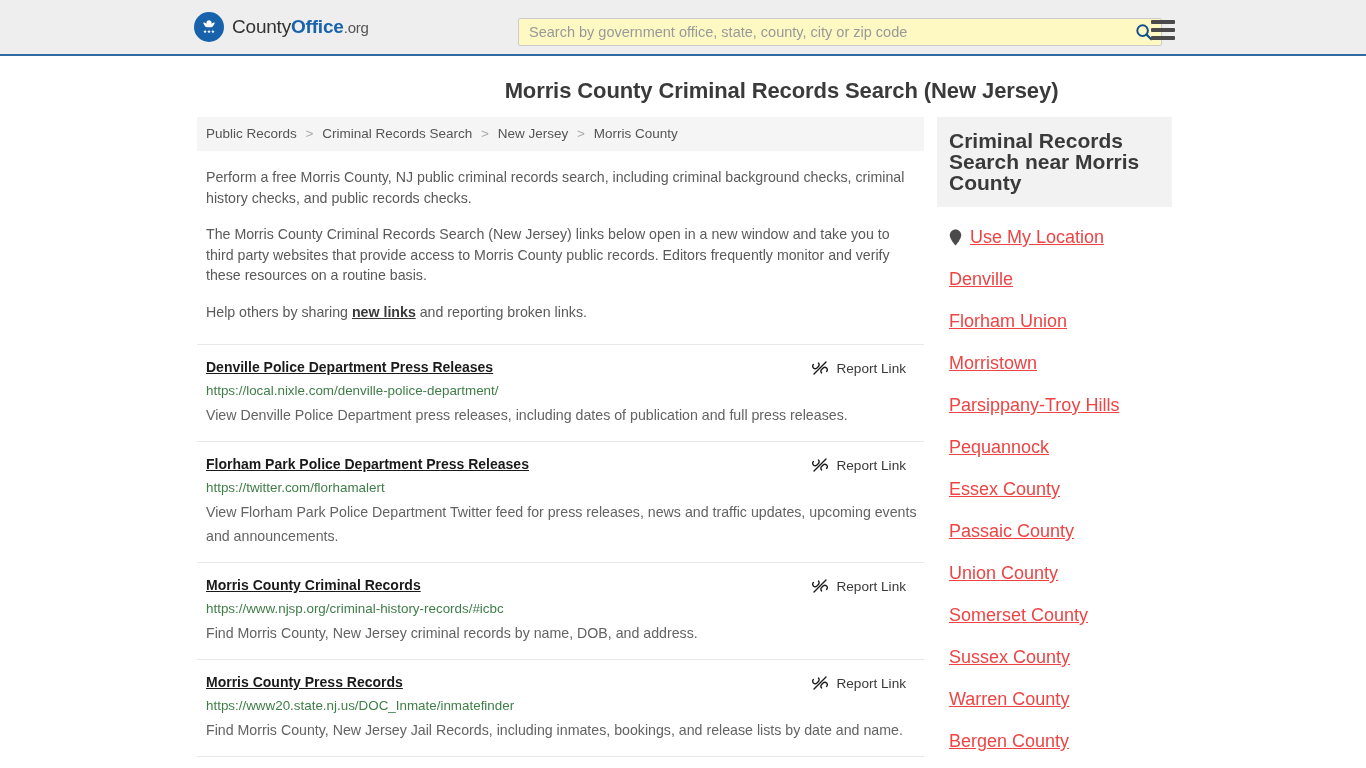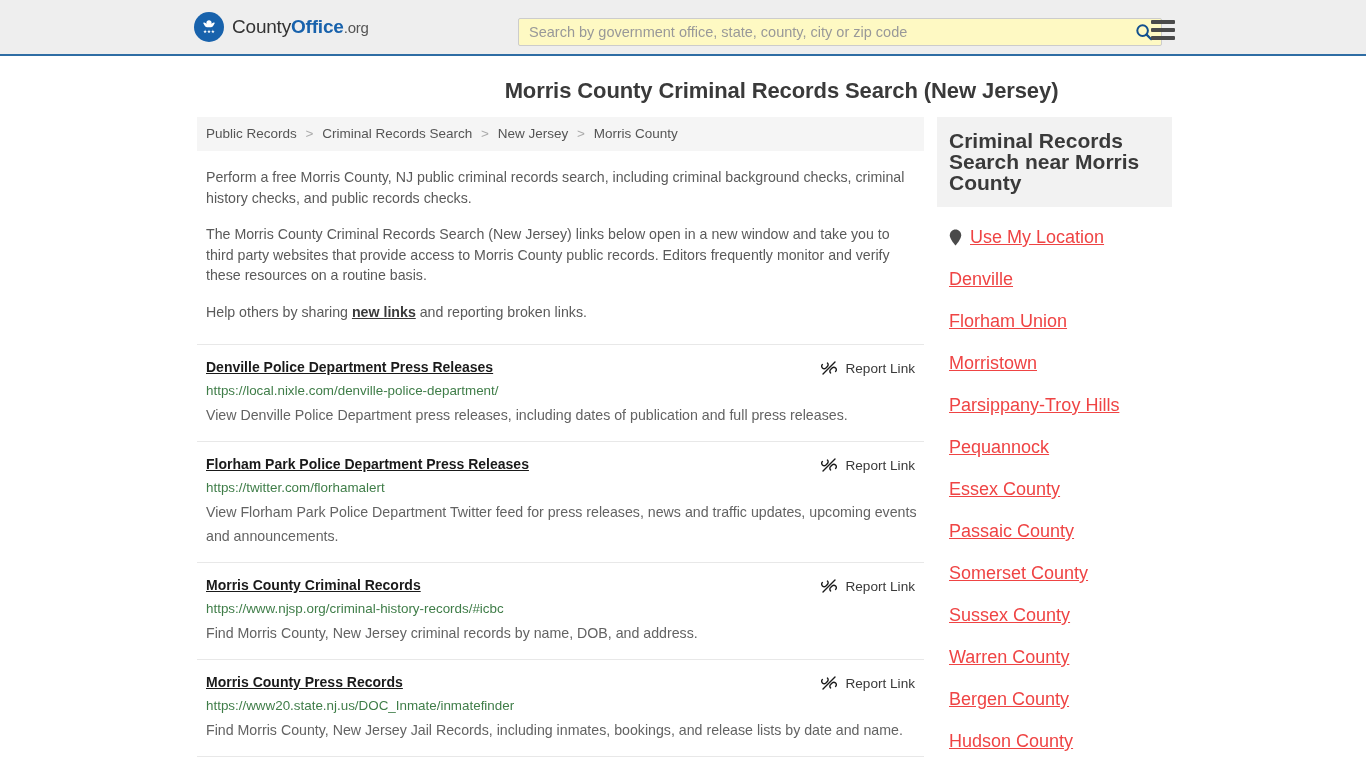--- a/index.html
+++ b/index.html
@@ -167,21 +167,21 @@
     cursor: pointer;
   }
   .report-link {
     display: flex;
     align-items: center;
     gap: 8px;
     color: #3a3a3a;
     font-size: 13.6px;
     cursor: pointer;
     white-space: nowrap;
-    margin-right: 9px;
+    margin-right: 18px;
     padding-top: 1px;
   }
   .result-url {
     display: block;
     margin-top: 7px;
     font-size: 13.4px;
     color: #3f7d48;
     text-decoration: none;
   }
   .result-desc {
@@ -370,20 +370,23 @@
         <div class="side-link-row">
           <span class="side-link">Pequannock</span>
         </div>
         <div class="side-link-row">
           <span class="side-link">Essex County</span>
         </div>
         <div class="side-link-row">
           <span class="side-link">Passaic County</span>
         </div>
         <div class="side-link-row">
+          <span class="side-link">Union County</span>
+        </div>
+        <div class="side-link-row">
           <span class="side-link">Somerset County</span>
         </div>
         <div class="side-link-row">
           <span class="side-link">Sussex County</span>
         </div>
         <div class="side-link-row">
           <span class="side-link">Warren County</span>
         </div>
         <div class="side-link-row">
           <span class="side-link">Bergen County</span>

